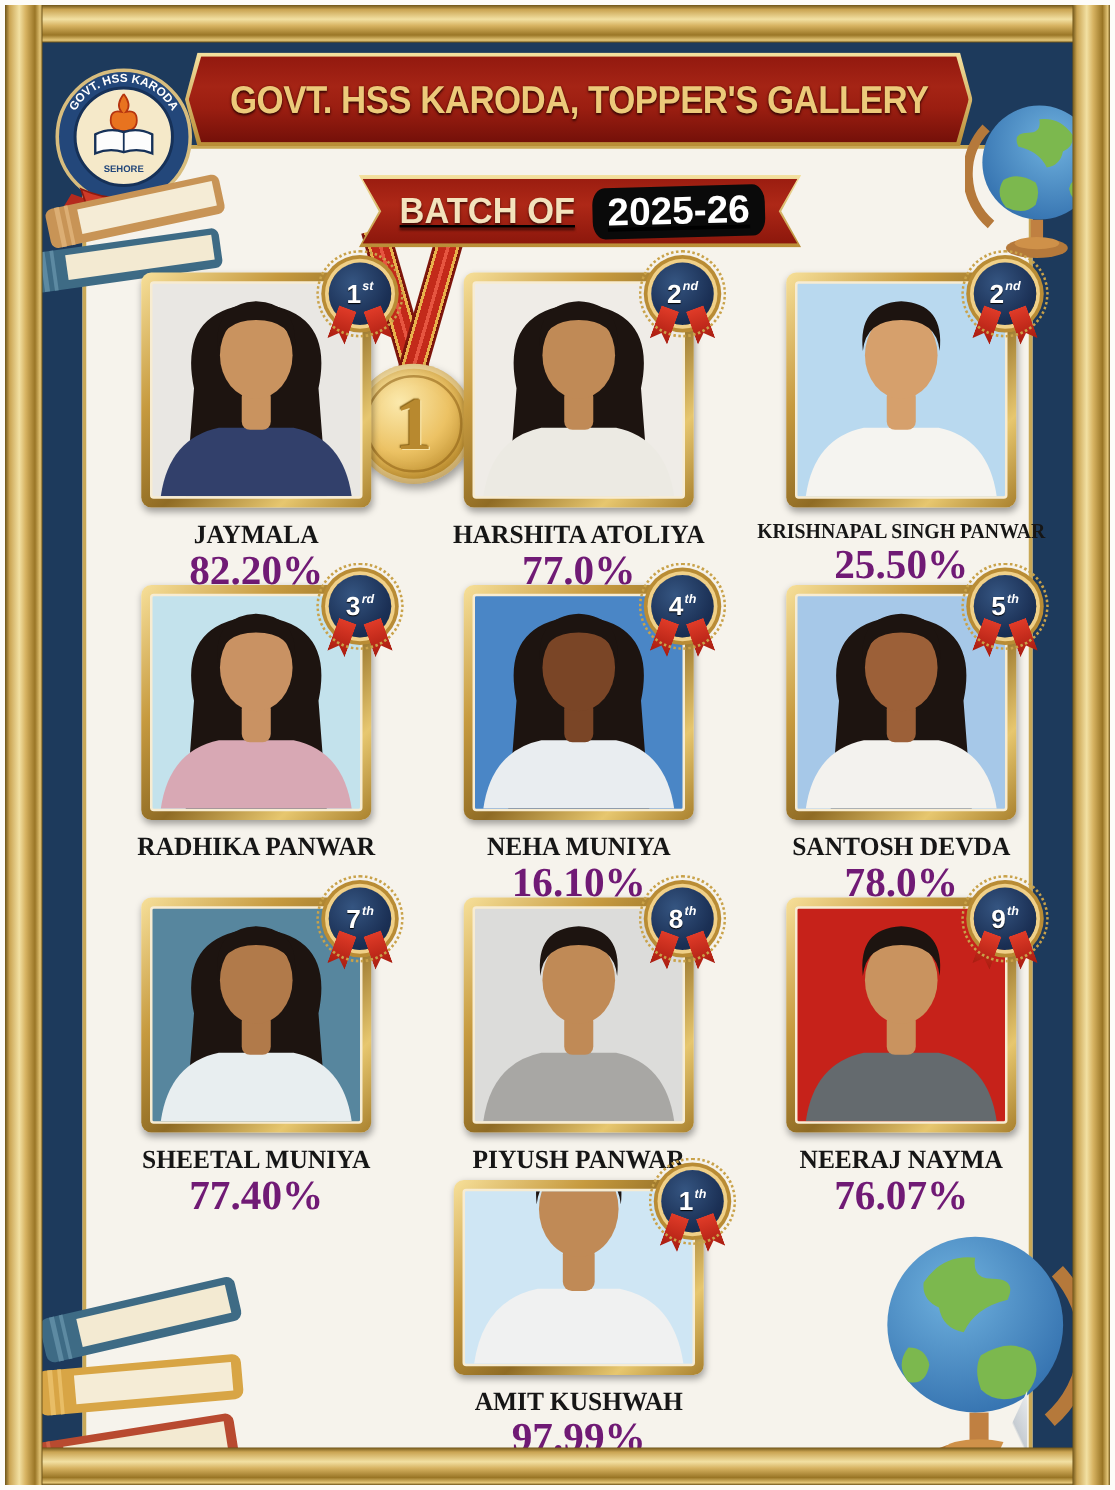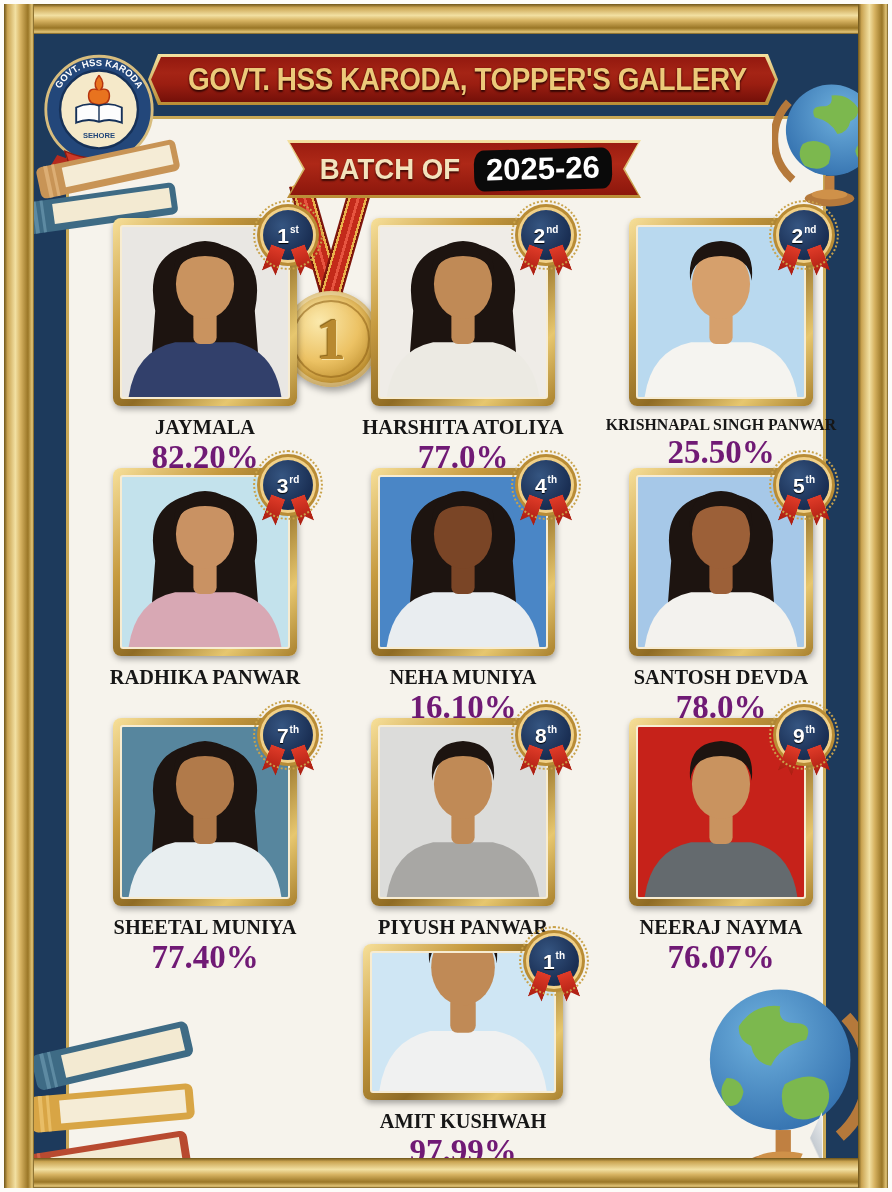--- a/index.html
+++ b/index.html
@@ -21,34 +21,34 @@
   .logo{left:42px;top:48px;width:114px;height:138px;}
   .books-tl{left:20px;top:134px;width:168px;height:104px;}
   .globe-tr{left:772px;top:70px;width:114px;height:142px;}
   .globe-tr svg{transform:scaleX(-1);}
   .books-bl{left:18px;top:1002px;width:186px;height:186px;}
   .globe-br{left:696px;top:968px;width:176px;height:214px;}
   .curl{right:70px;bottom:28px;width:24px;height:52px;z-index:4;position:absolute;
         background:linear-gradient(245deg,#eceef0 0%,#c6ccd2 48%,#f6f3ec 52%);
         clip-path:polygon(100% 0,100% 100%,0 100%);}
   
-  .plaque{position:absolute;left:148px;top:54px;width:630px;height:51px;z-index:6;
+  .plaque{position:absolute;left:148px;top:42px;width:630px;height:75px;z-index:6;
     background:linear-gradient(180deg,#f4e1a0,#b98c35);
     clip-path:polygon(10px 0,calc(100% - 10px) 0,100% 50%,calc(100% - 10px) 100%,10px 100%,0 50%);
-    display:flex;align-items:center;justify-content:flex-end;}
+    display:flex;align-items:center;justify-content:center;}
   .plaque .inner{position:absolute;inset:3px;
     clip-path:polygon(10px 0,calc(100% - 10px) 0,100% 50%,calc(100% - 10px) 100%,10px 100%,0 50%);
     background:linear-gradient(180deg,#93190f 0%,#a52415 35%,#9b1e11 60%,#741009 100%);}
   .plaque .title{position:relative;z-index:1;font-weight:700;font-size:31px;letter-spacing:-0.5px;
     color:#ecca7a;white-space:nowrap;transform:scaleX(.9);
     text-shadow:0 2px 2px rgba(40,5,2,.85),0 0 2px #6d0e06;}
   .ribbon{position:absolute;left:287px;top:140px;width:354px;height:58px;z-index:6;
     background:linear-gradient(180deg,#f4e1a0,#b98c35);
     clip-path:polygon(0 0,100% 0,calc(100% - 16px) 50%,100% 100%,0 100%,16px 50%);
-    display:flex;align-items:center;justify-content:center;gap:10px;}
+    display:flex;align-items:center;justify-content:center;gap:10px;text-decoration:underline;}
   .ribbon .inner{position:absolute;inset:3px;
     clip-path:polygon(0 0,100% 0,calc(100% - 15px) 50%,100% 100%,0 100%,15px 50%);
     background:linear-gradient(180deg,#9b1d10 0%,#ae2817 40%,#8c170c 100%);}
   .batch-label{position:relative;z-index:1;font-weight:700;font-size:29px;color:#f3e3bd;
     transform:scaleX(.95);text-shadow:0 2px 2px rgba(40,5,2,.8);}
   .batch-year{position:relative;z-index:1;font-weight:700;font-size:31px;color:#ffffff;
     background:#0a0a0a;padding:2px 12px 3px;border-radius:10px/14px;transform:rotate(-1.5deg);}
   
   .medal{position:absolute;left:281px;top:193px;width:100px;height:200px;z-index:5;}
   .strap{position:absolute;top:-6px;width:23px;height:122px;
@@ -80,21 +80,21 @@
     box-shadow:0 0 0 3px #f0d088,0 0 0 6px #b98c35,1px 3px 4px rgba(0,0,0,.4);
     display:flex;align-items:center;justify-content:center;z-index:3;}
   .badge::before{content:"";position:absolute;inset:-10px;border-radius:50%;
     border:2px dotted #c9a24a;}
   .badge .rib{position:absolute;z-index:-1;width:15px;height:28px;
     background:linear-gradient(180deg,#e03b28,#a81c10);
     clip-path:polygon(0 0,100% 0,100% 100%,50% 74%,0 100%);}
   .badge .rib.l{left:3px;top:36px;transform:rotate(20deg);}
   .badge .rib.r{right:3px;top:36px;transform:rotate(-20deg);}
   .bnum{font-size:21px;font-weight:700;color:#fff;line-height:1;text-shadow:0 1px 1px #000;}
-  .bsup{font-size:10px;font-weight:700;color:#fff;margin-left:1px;transform:translateY(-6px);}
+  .bsup{font-size:10px;font-weight:700;color:#fff;margin-left:1px;transform:translateY(-6px);font-style:italic;}
   .sname{margin-top:9px;font-family:"Liberation Serif",serif;font-weight:700;font-size:21px;
     color:#161616;white-space:nowrap;transform:scaleX(.97);}
   .sname.xtight{font-size:17px;transform:scaleX(.93);}
   .spct{font-family:"Liberation Serif",serif;font-weight:700;font-size:33px;color:#701a75;line-height:1.05;}
 </style>
 </head>
 <body>
 
 <div class="canvas">
 

